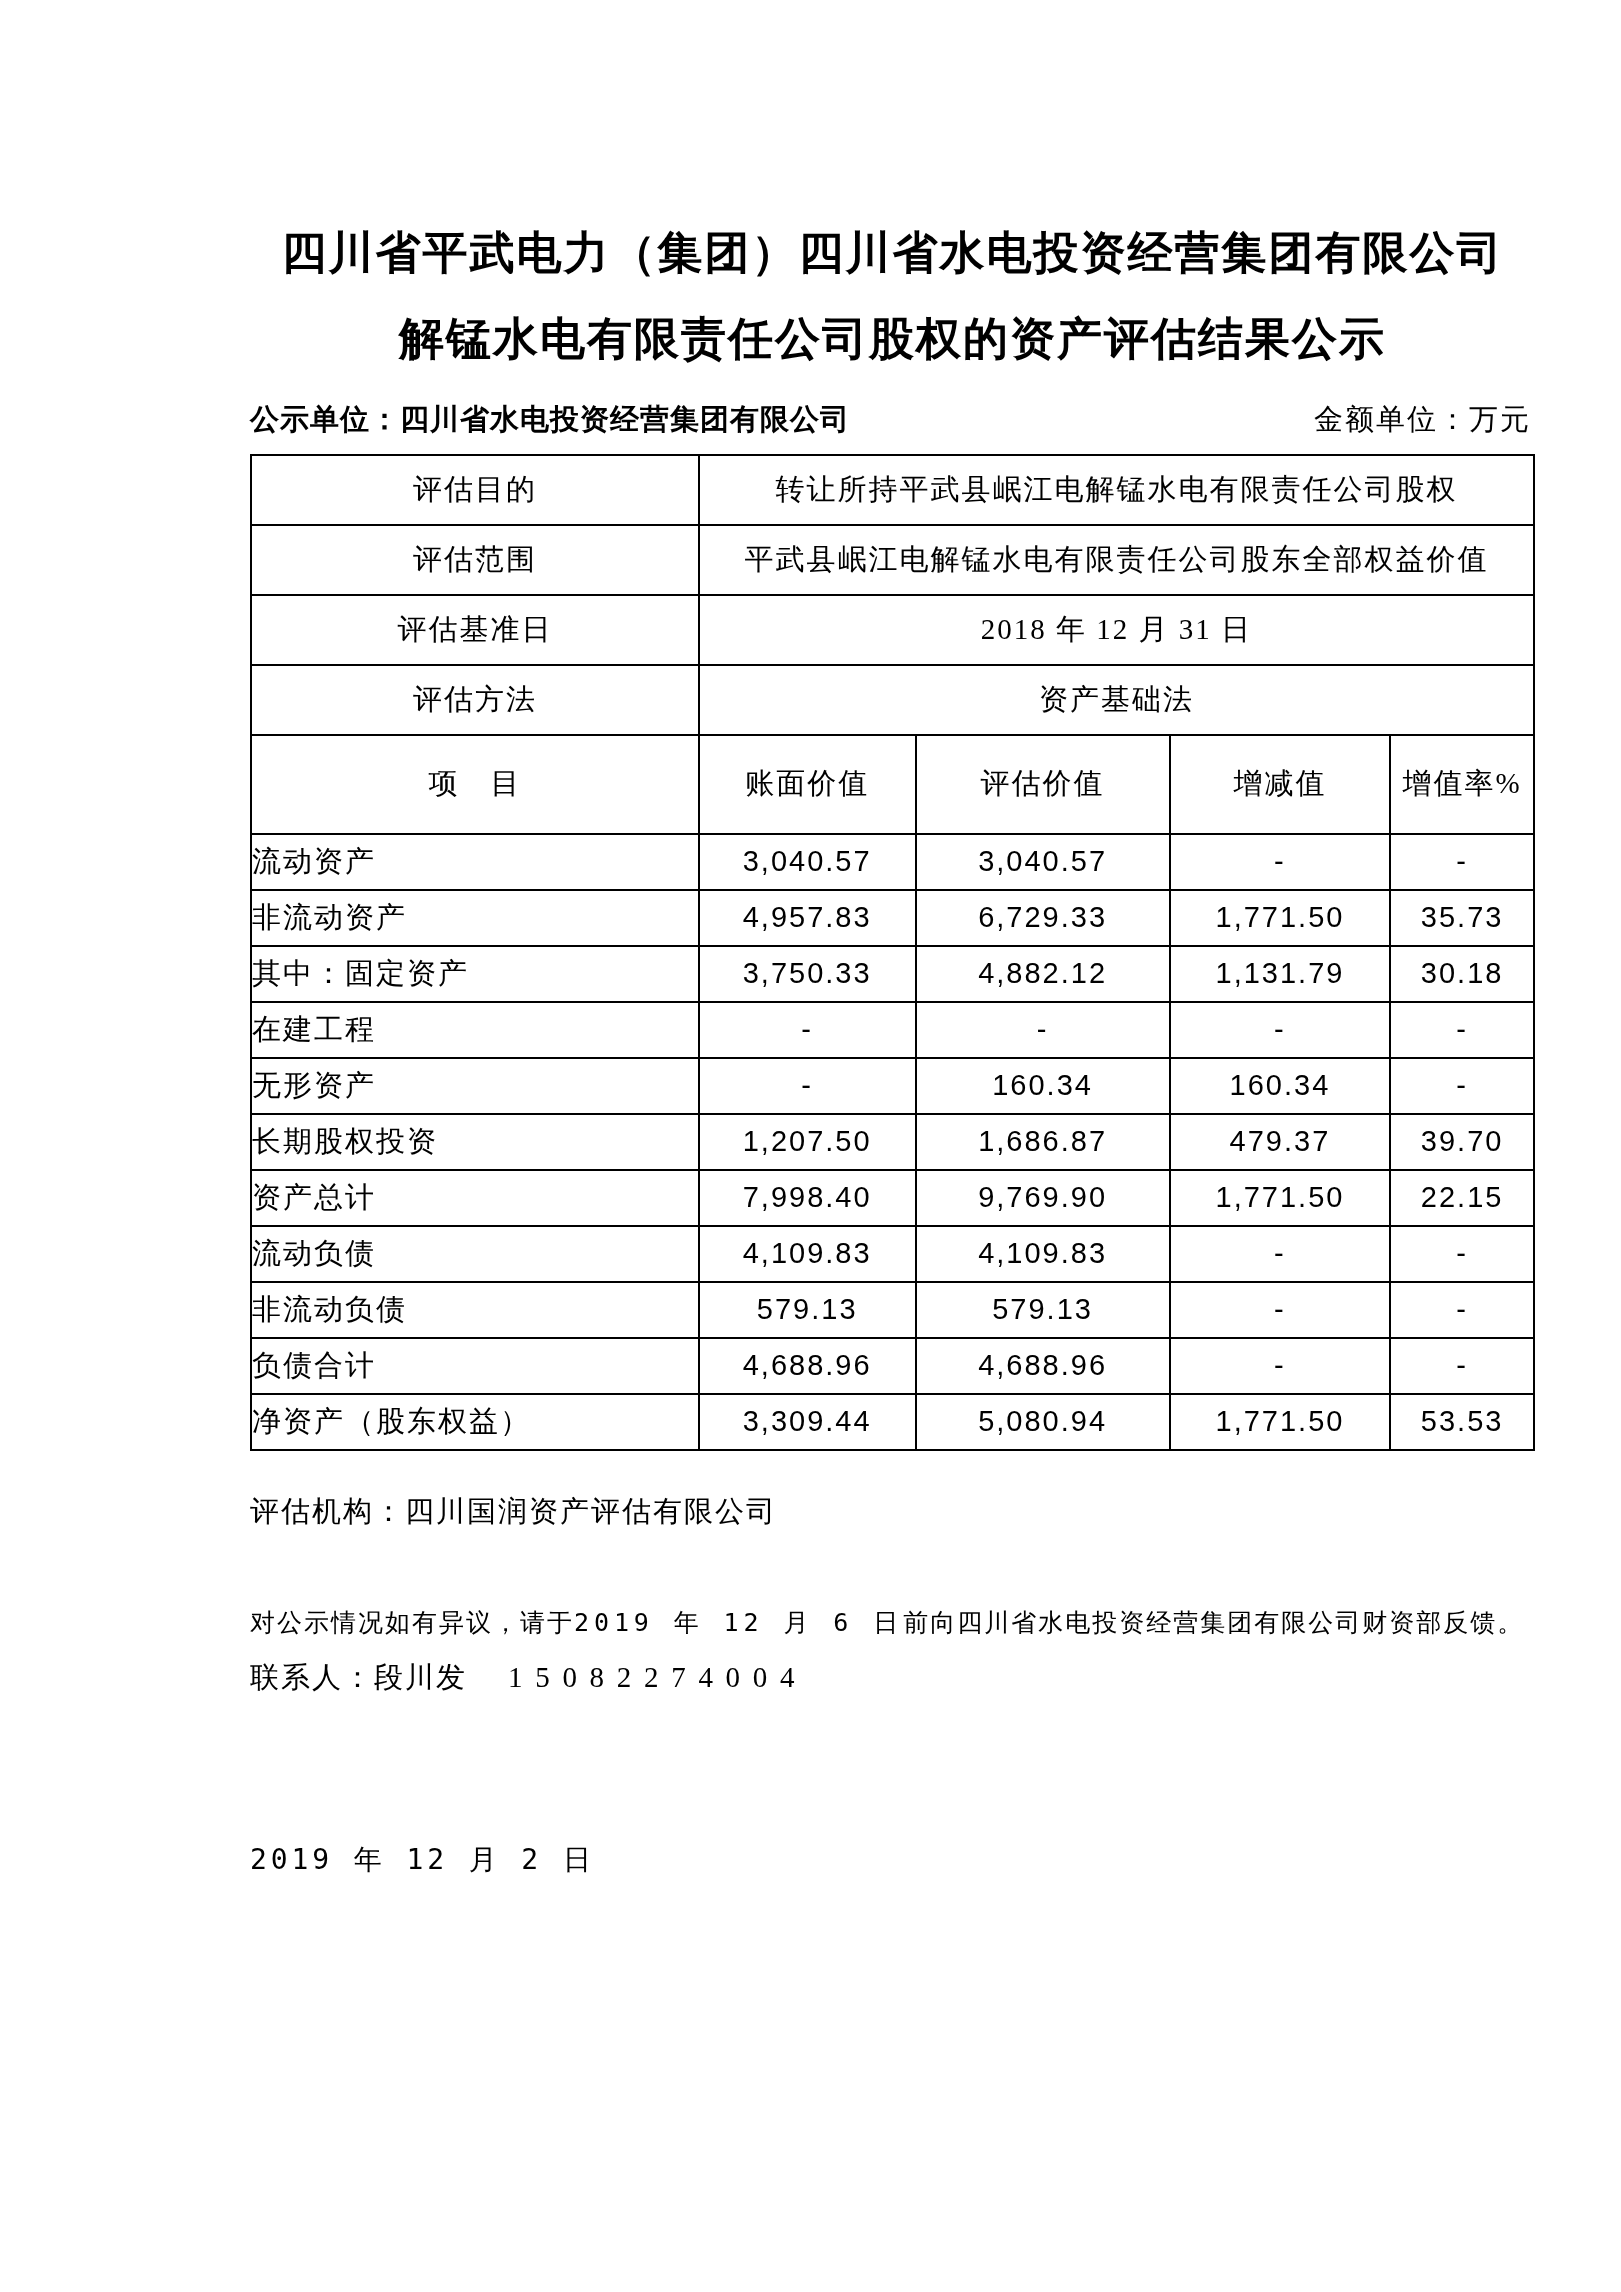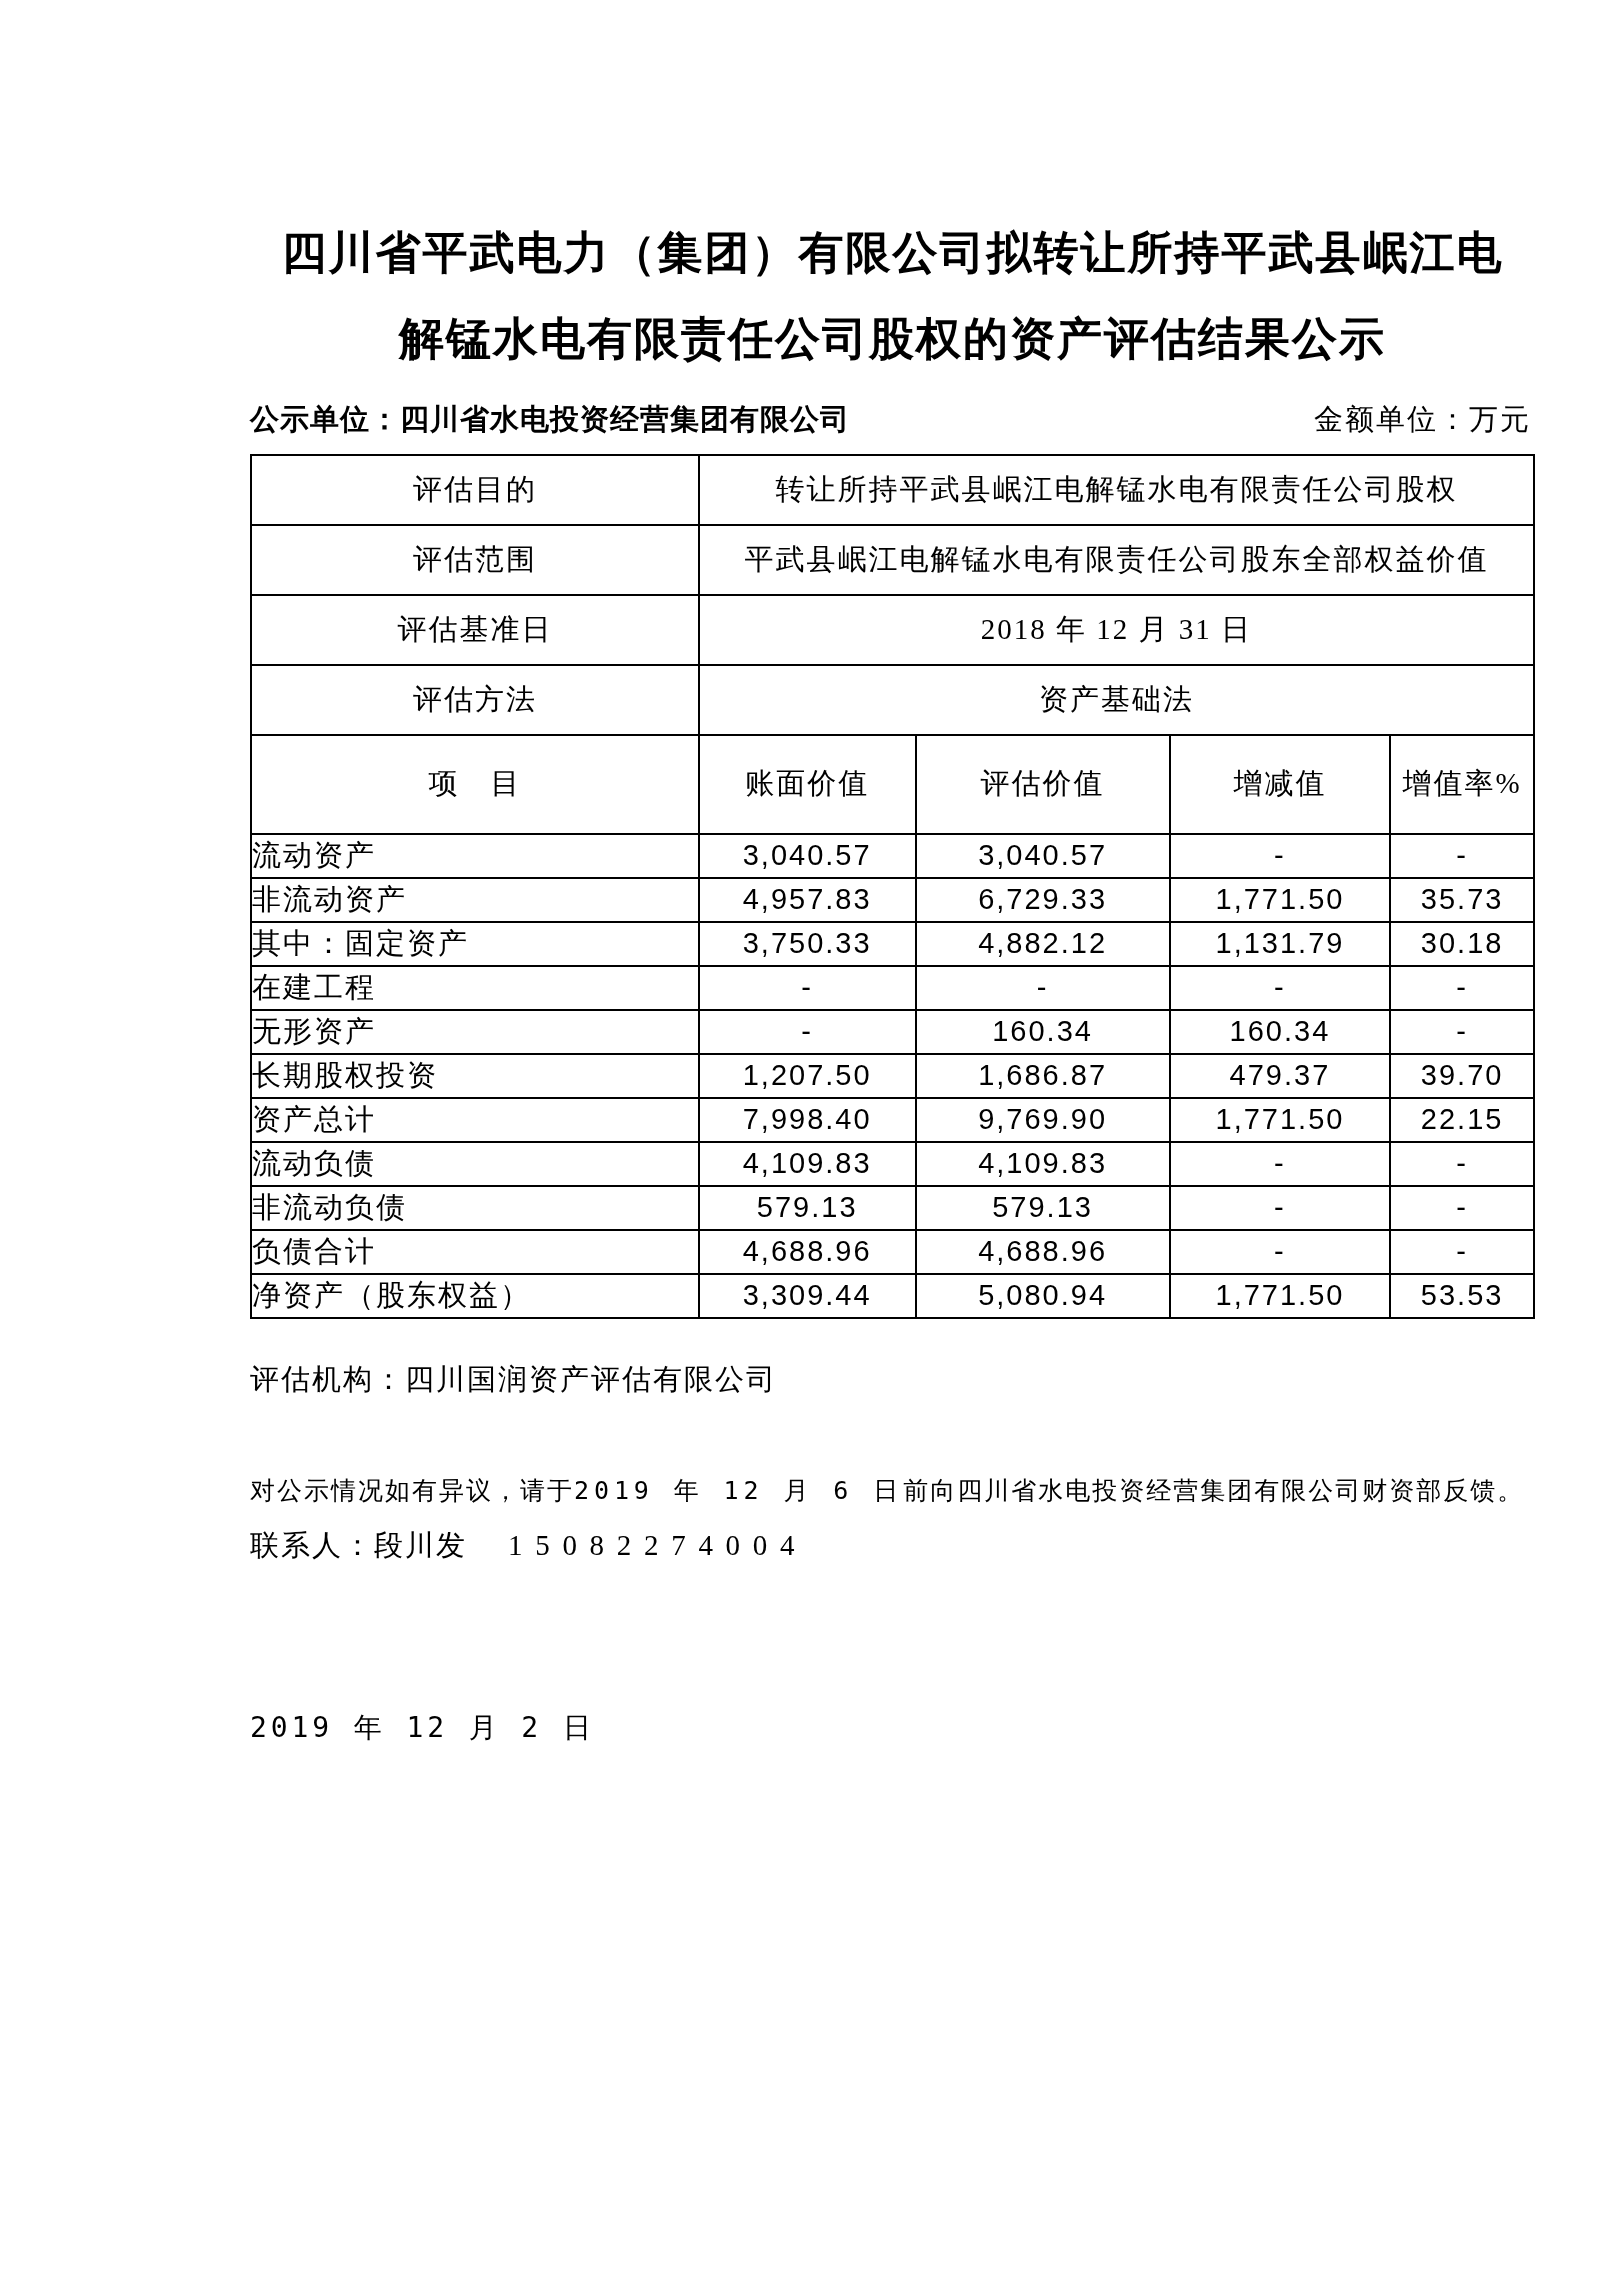--- a/index.html
+++ b/index.html
@@ -54,21 +54,21 @@
     padding:0;
     font-weight:normal;
     font-size:29px;
     letter-spacing:2px;
     overflow:hidden;
   }
   tr.info-row{height:70px;}
   tr.info-row td{text-align:center;}
   tr.header-row{height:99px;}
   tr.header-row th{text-align:center;letter-spacing:2px;}
-  tr.data-row{height:44px;}
+  tr.data-row{height:56px;}
   tr.data-row td{text-align:center;}
   tr.data-row td.item-cell{text-align:left;}
   td.num-cell{
     font-family:Liberation Sans, sans-serif;
     letter-spacing:0.5px;
   }
   .indent-0{padding-left:9.8px;}
   .indent-1{padding-left:43px;}
   .indent-2{padding-left:94px;}
   
@@ -109,21 +109,21 @@
     letter-spacing:3.9px;
   }
 </style>
 </head>
 <body>
 
 <div class="page">
   <div class="content">
 
     <div class="doc-title">
-      <div>四川省平武电力（集团）有限公司拟转让所持平武县岷江电</div>
+      <div>四川省平武电力（集团）四川省水电投资经营集团有限公司</div>
       <div>解锰水电有限责任公司股权的资产评估结果公示</div>
     </div>
 
     <div class="subheader">
       <span class="publisher">公示单位：四川省水电投资经营集团有限公司</span>
       <span class="unit">金额单位：万元</span>
     </div>
 
     <table class="main">
       <colgroup>

